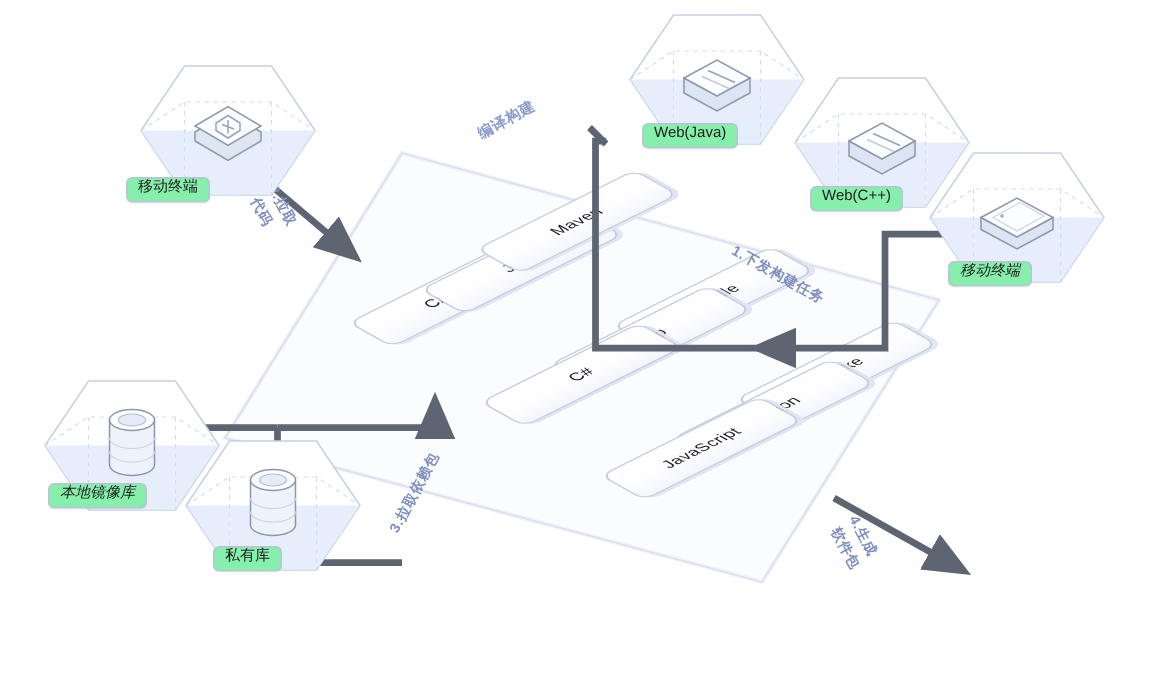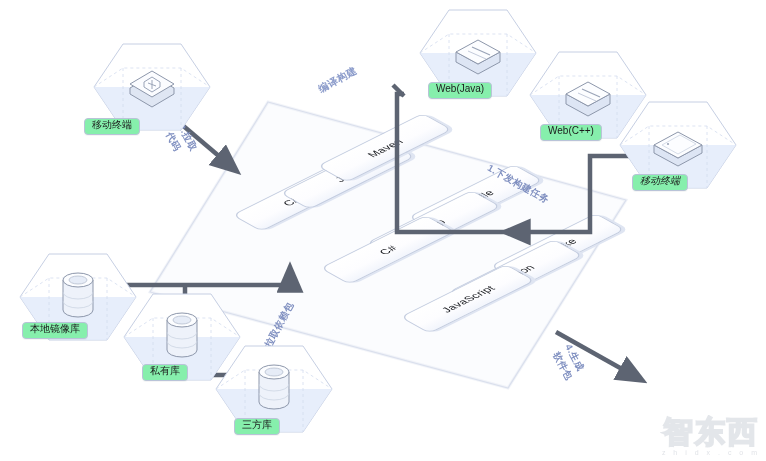--- a/index.html
+++ b/index.html
@@ -232,21 +232,21 @@
           <path d="M36,45 L60,58 L84,45 L84,53 L60,66 L36,53 Z" fill="#dde5f4" stroke="#8d97ab" stroke-width="1"></path>
           <path d="M36,45 L60,32 L84,45 L60,58 Z" fill="#fcfdff" stroke="#8d97ab" stroke-width="1"></path>
           <path d="M44,45 L62,35 L78,44 L60,54 Z" fill="none" stroke="#ccd4e2" stroke-width=".8"></path>
           <circle cx="50" cy="44" r="1.1" fill="#9aa4b8"></circle>
         </g>
       </svg>
     </div>
     <div class="lbl" style="left:14px;top:74px;font-style:italic;">移动终端</div>
   </div>
 
-  <div class="node" style="left:18px;top:252px;">
+  <div class="node" style="left:28px;top:252px;font-style:italic;">
     <div class="hexline">
       <svg width="120" height="90" viewBox="0 0 120 90">
         <polygon points="31,2 89,2 118,45 89,88 31,88 2,45" fill="#ffffff" stroke="#c6cfe3" stroke-width="1"></polygon>
         <polygon points="31,45 89,45 118,45 89,88 31,88 2,45" fill="#e3ebfa" stroke="none" opacity=".85"></polygon>
         <polyline points="2,45 31,26 89,26 118,45" fill="none" stroke="#d3dcef" stroke-width=".8" stroke-dasharray="3 3"></polyline>
         <line x1="31" y1="26" x2="31" y2="88" stroke="#d3dcef" stroke-width=".8" stroke-dasharray="3 3"></line>
         <line x1="89" y1="26" x2="89" y2="88" stroke="#d3dcef" stroke-width=".8" stroke-dasharray="3 3"></line>
         <g>
           <path d="M45,28 L45,58 A15,7 0 0 0 75,58 L75,28 Z" fill="#eef2fa" stroke="#8d97ab" stroke-width="1"></path>
           <ellipse cx="60" cy="28" rx="15" ry="7" fill="#fcfdff" stroke="#8d97ab" stroke-width="1"></ellipse>
@@ -272,39 +272,16 @@
           <ellipse cx="60" cy="28" rx="15" ry="7" fill="#fcfdff" stroke="#8d97ab" stroke-width="1"></ellipse>
           <ellipse cx="60" cy="28" rx="9" ry="4" fill="#e6ecf7" stroke="#b5bece" stroke-width=".8"></ellipse>
           <path d="M45,40 A15,7 0 0 0 75,40" fill="none" stroke="#ccd4e2" stroke-width=".8"></path>
           <path d="M45,49 A15,7 0 0 0 75,49" fill="none" stroke="#ccd4e2" stroke-width=".8"></path>
         </g>
       </svg>
     </div>
     <div class="lbl" style="left:20px;top:72px;">私有库</div>
   </div>
 
-  <div class="node" style="left:214px;top:344px;">
-    <div class="hexline">
-      <svg width="120" height="90" viewBox="0 0 120 90">
-        <polygon points="31,2 89,2 118,45 89,88 31,88 2,45" fill="#ffffff" stroke="#c6cfe3" stroke-width="1"></polygon>
-        <polygon points="31,45 89,45 118,45 89,88 31,88 2,45" fill="#e3ebfa" stroke="none" opacity=".85"></polygon>
-        <polyline points="2,45 31,26 89,26 118,45" fill="none" stroke="#d3dcef" stroke-width=".8" stroke-dasharray="3 3"></polyline>
-        <line x1="31" y1="26" x2="31" y2="88" stroke="#d3dcef" stroke-width=".8" stroke-dasharray="3 3"></line>
-        <line x1="89" y1="26" x2="89" y2="88" stroke="#d3dcef" stroke-width=".8" stroke-dasharray="3 3"></line>
-        <g>
-          <path d="M45,28 L45,58 A15,7 0 0 0 75,58 L75,28 Z" fill="#eef2fa" stroke="#8d97ab" stroke-width="1"></path>
-          <ellipse cx="60" cy="28" rx="15" ry="7" fill="#fcfdff" stroke="#8d97ab" stroke-width="1"></ellipse>
-          <ellipse cx="60" cy="28" rx="9" ry="4" fill="#e6ecf7" stroke="#b5bece" stroke-width=".8"></ellipse>
-          <path d="M45,40 A15,7 0 0 0 75,40" fill="none" stroke="#ccd4e2" stroke-width=".8"></path>
-          <path d="M45,49 A15,7 0 0 0 75,49" fill="none" stroke="#ccd4e2" stroke-width=".8"></path>
-        </g>
-      </svg>
-    </div>
-    <div class="lbl" style="left:20px;top:74px;">三方库</div>
-  </div>
-
-
-  <div id="wm">
-    <div class="wm-main">智东西</div>
-    <div class="wm-sub">z h i d x . c o m</div>
-  </div>
+
+
 
 </div>
 
 </body></html>

